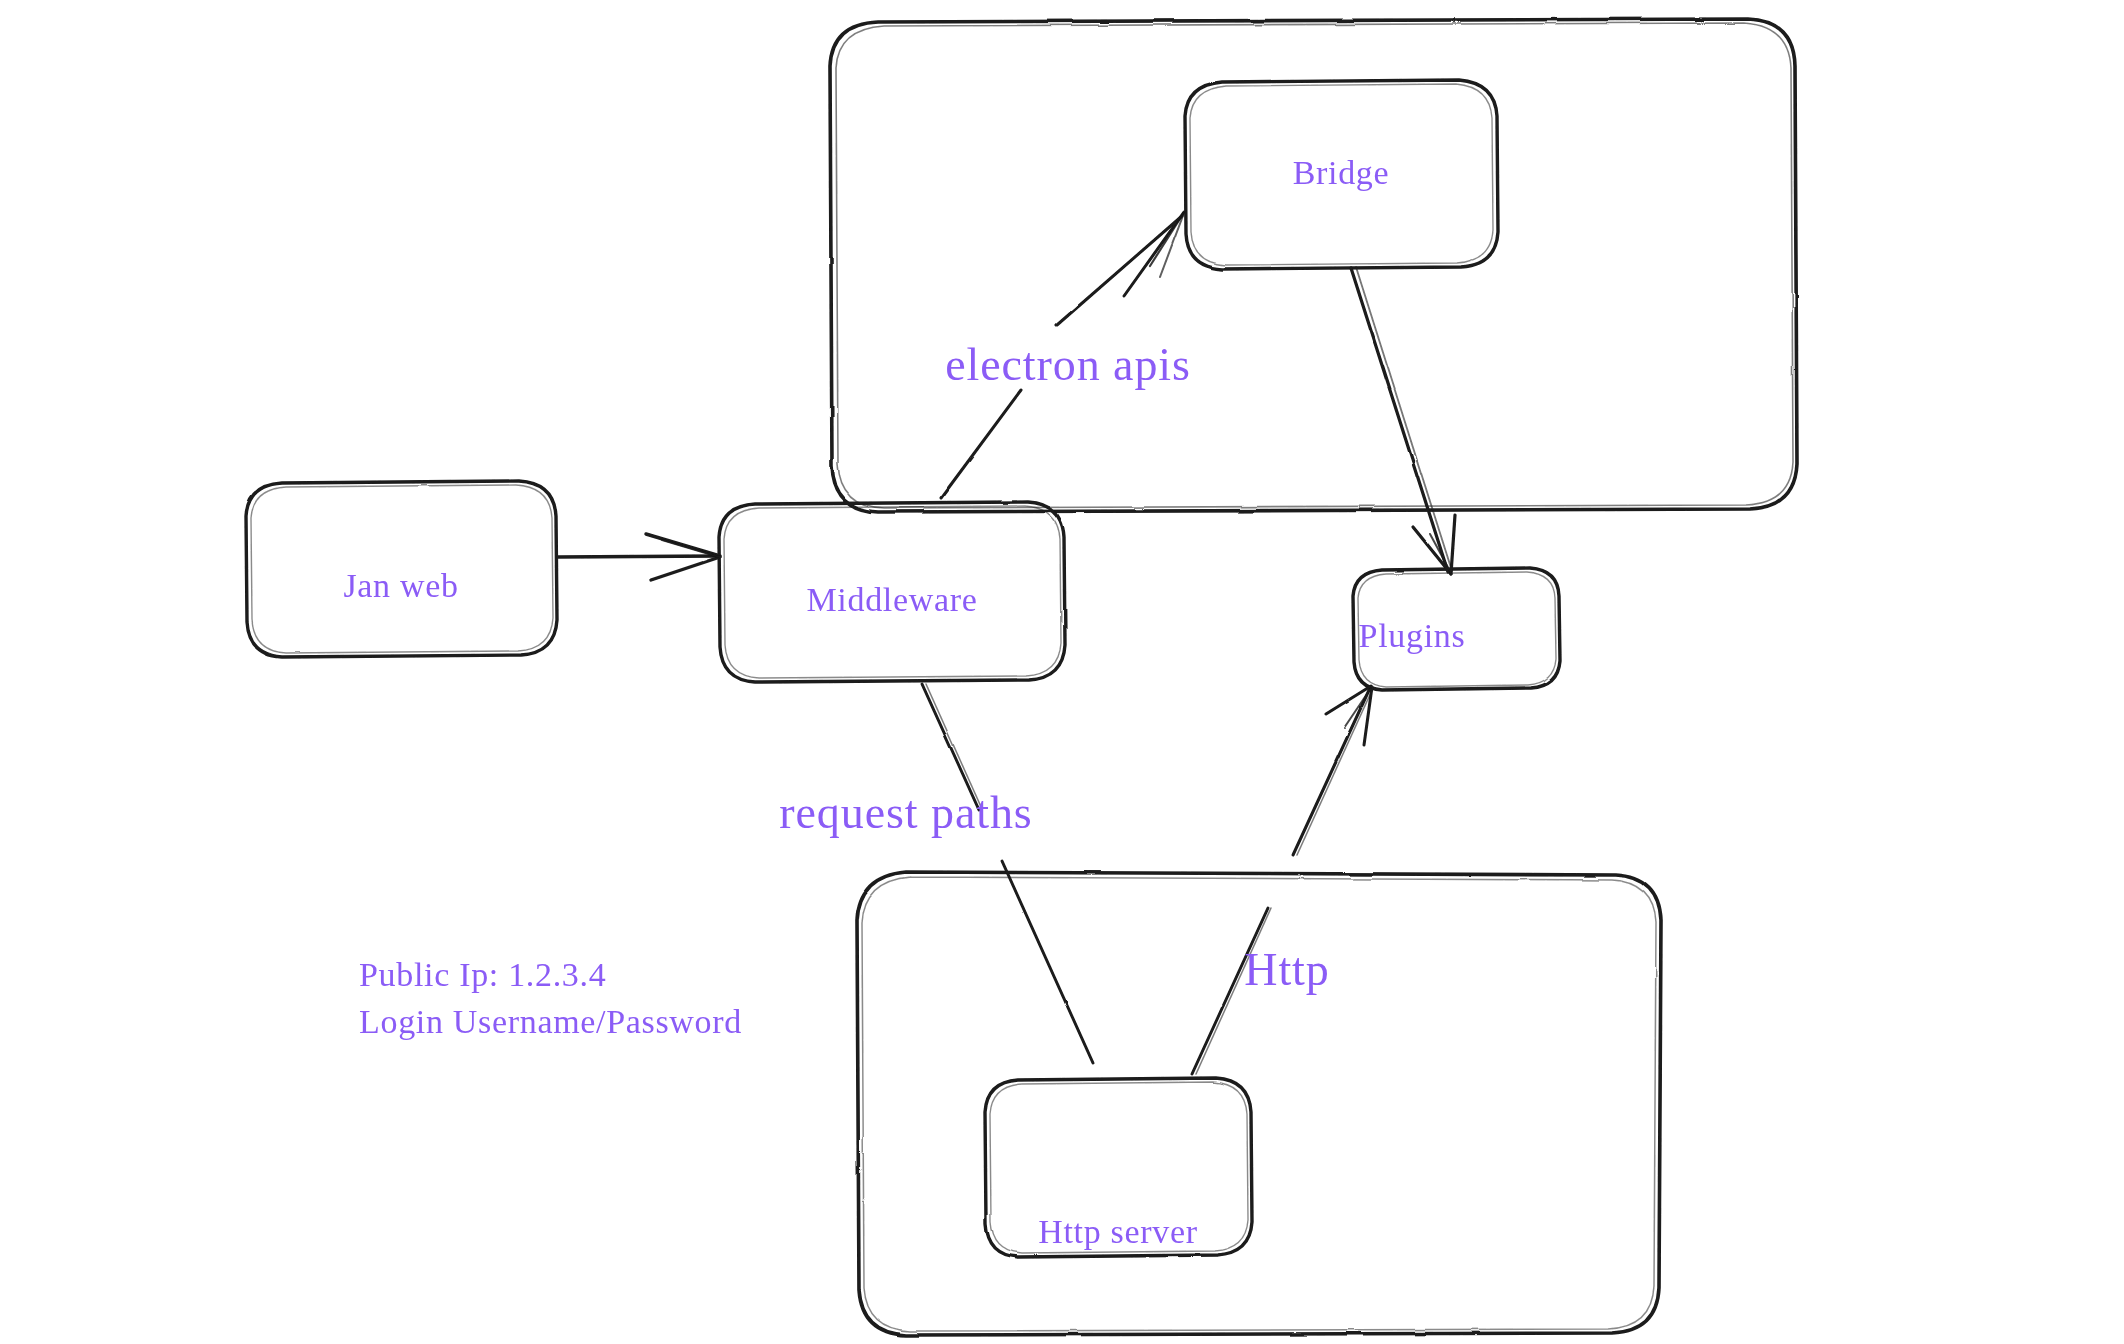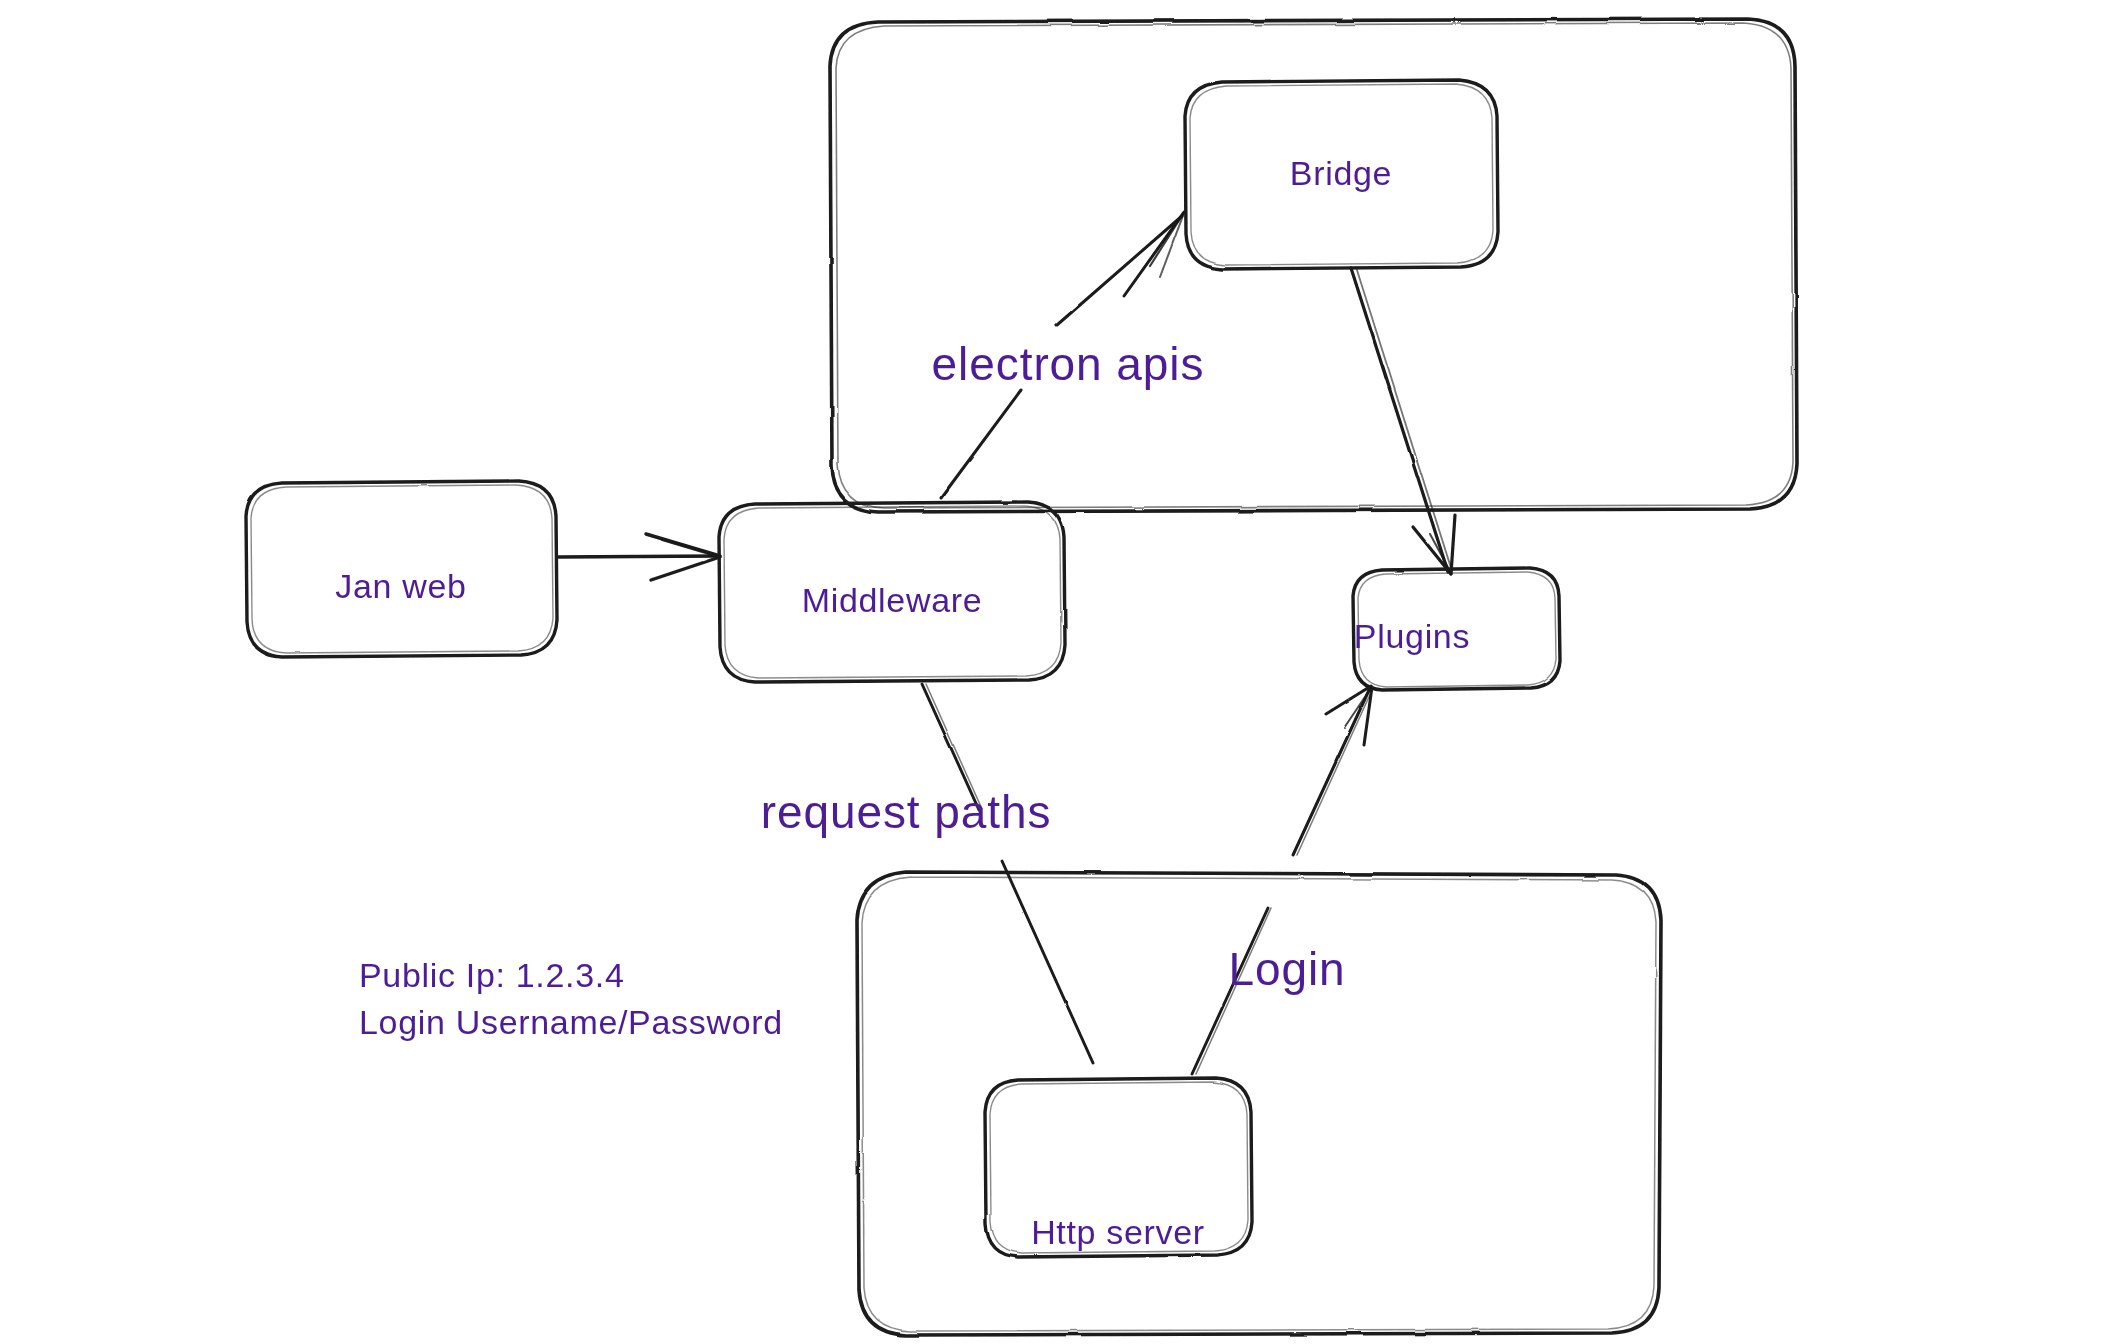--- a/index.html
+++ b/index.html
@@ -19,22 +19,22 @@
     position: absolute;
     left: 0;
     top: 0;
     width: 2124px;
     height: 1344px;
   }
   .node-label,
   .edge-label,
   .note-line {
     position: absolute;
-    color: #4c1d95;
-    font-family: Liberation Sans, sans-serif;
+    color: #8b5cf6;
+    font-family: Liberation Serif, serif;
     white-space: nowrap;
     letter-spacing: 0.02em;
   }
   .node-label {
     font-size: 34px;
     transform: translate(-50%, -50%);
   }
   .edge-label {
     font-size: 46px;
     transform: translate(-50%, -50%);
@@ -163,20 +163,20 @@
   <div class="node-label" style="left: 1341px; top: 173px;">Bridge</div>
 
   <div class="node-label" style="left: 1412px; top: 636px;">Plugins</div>
 
   <div class="node-label" style="left: 1118px; top: 1232px; text-align: center;">Http server</div>
 
   <div class="edge-label" style="left: 1068px; top: 364px;">electron apis</div>
 
   <div class="edge-label" style="left: 906px; top: 812px;">request paths</div>
 
-  <div class="edge-label" style="left: 1287px; top: 969px;">Login</div>
+  <div class="edge-label" style="left: 1287px; top: 969px;">Http</div>
 
   <div class="note-block">
     <span class="note-line">Public Ip: 1.2.3.4</span>
     <span class="note-line">Login Username/Password</span>
   </div>
 
 </div>
 
 </body></html>

